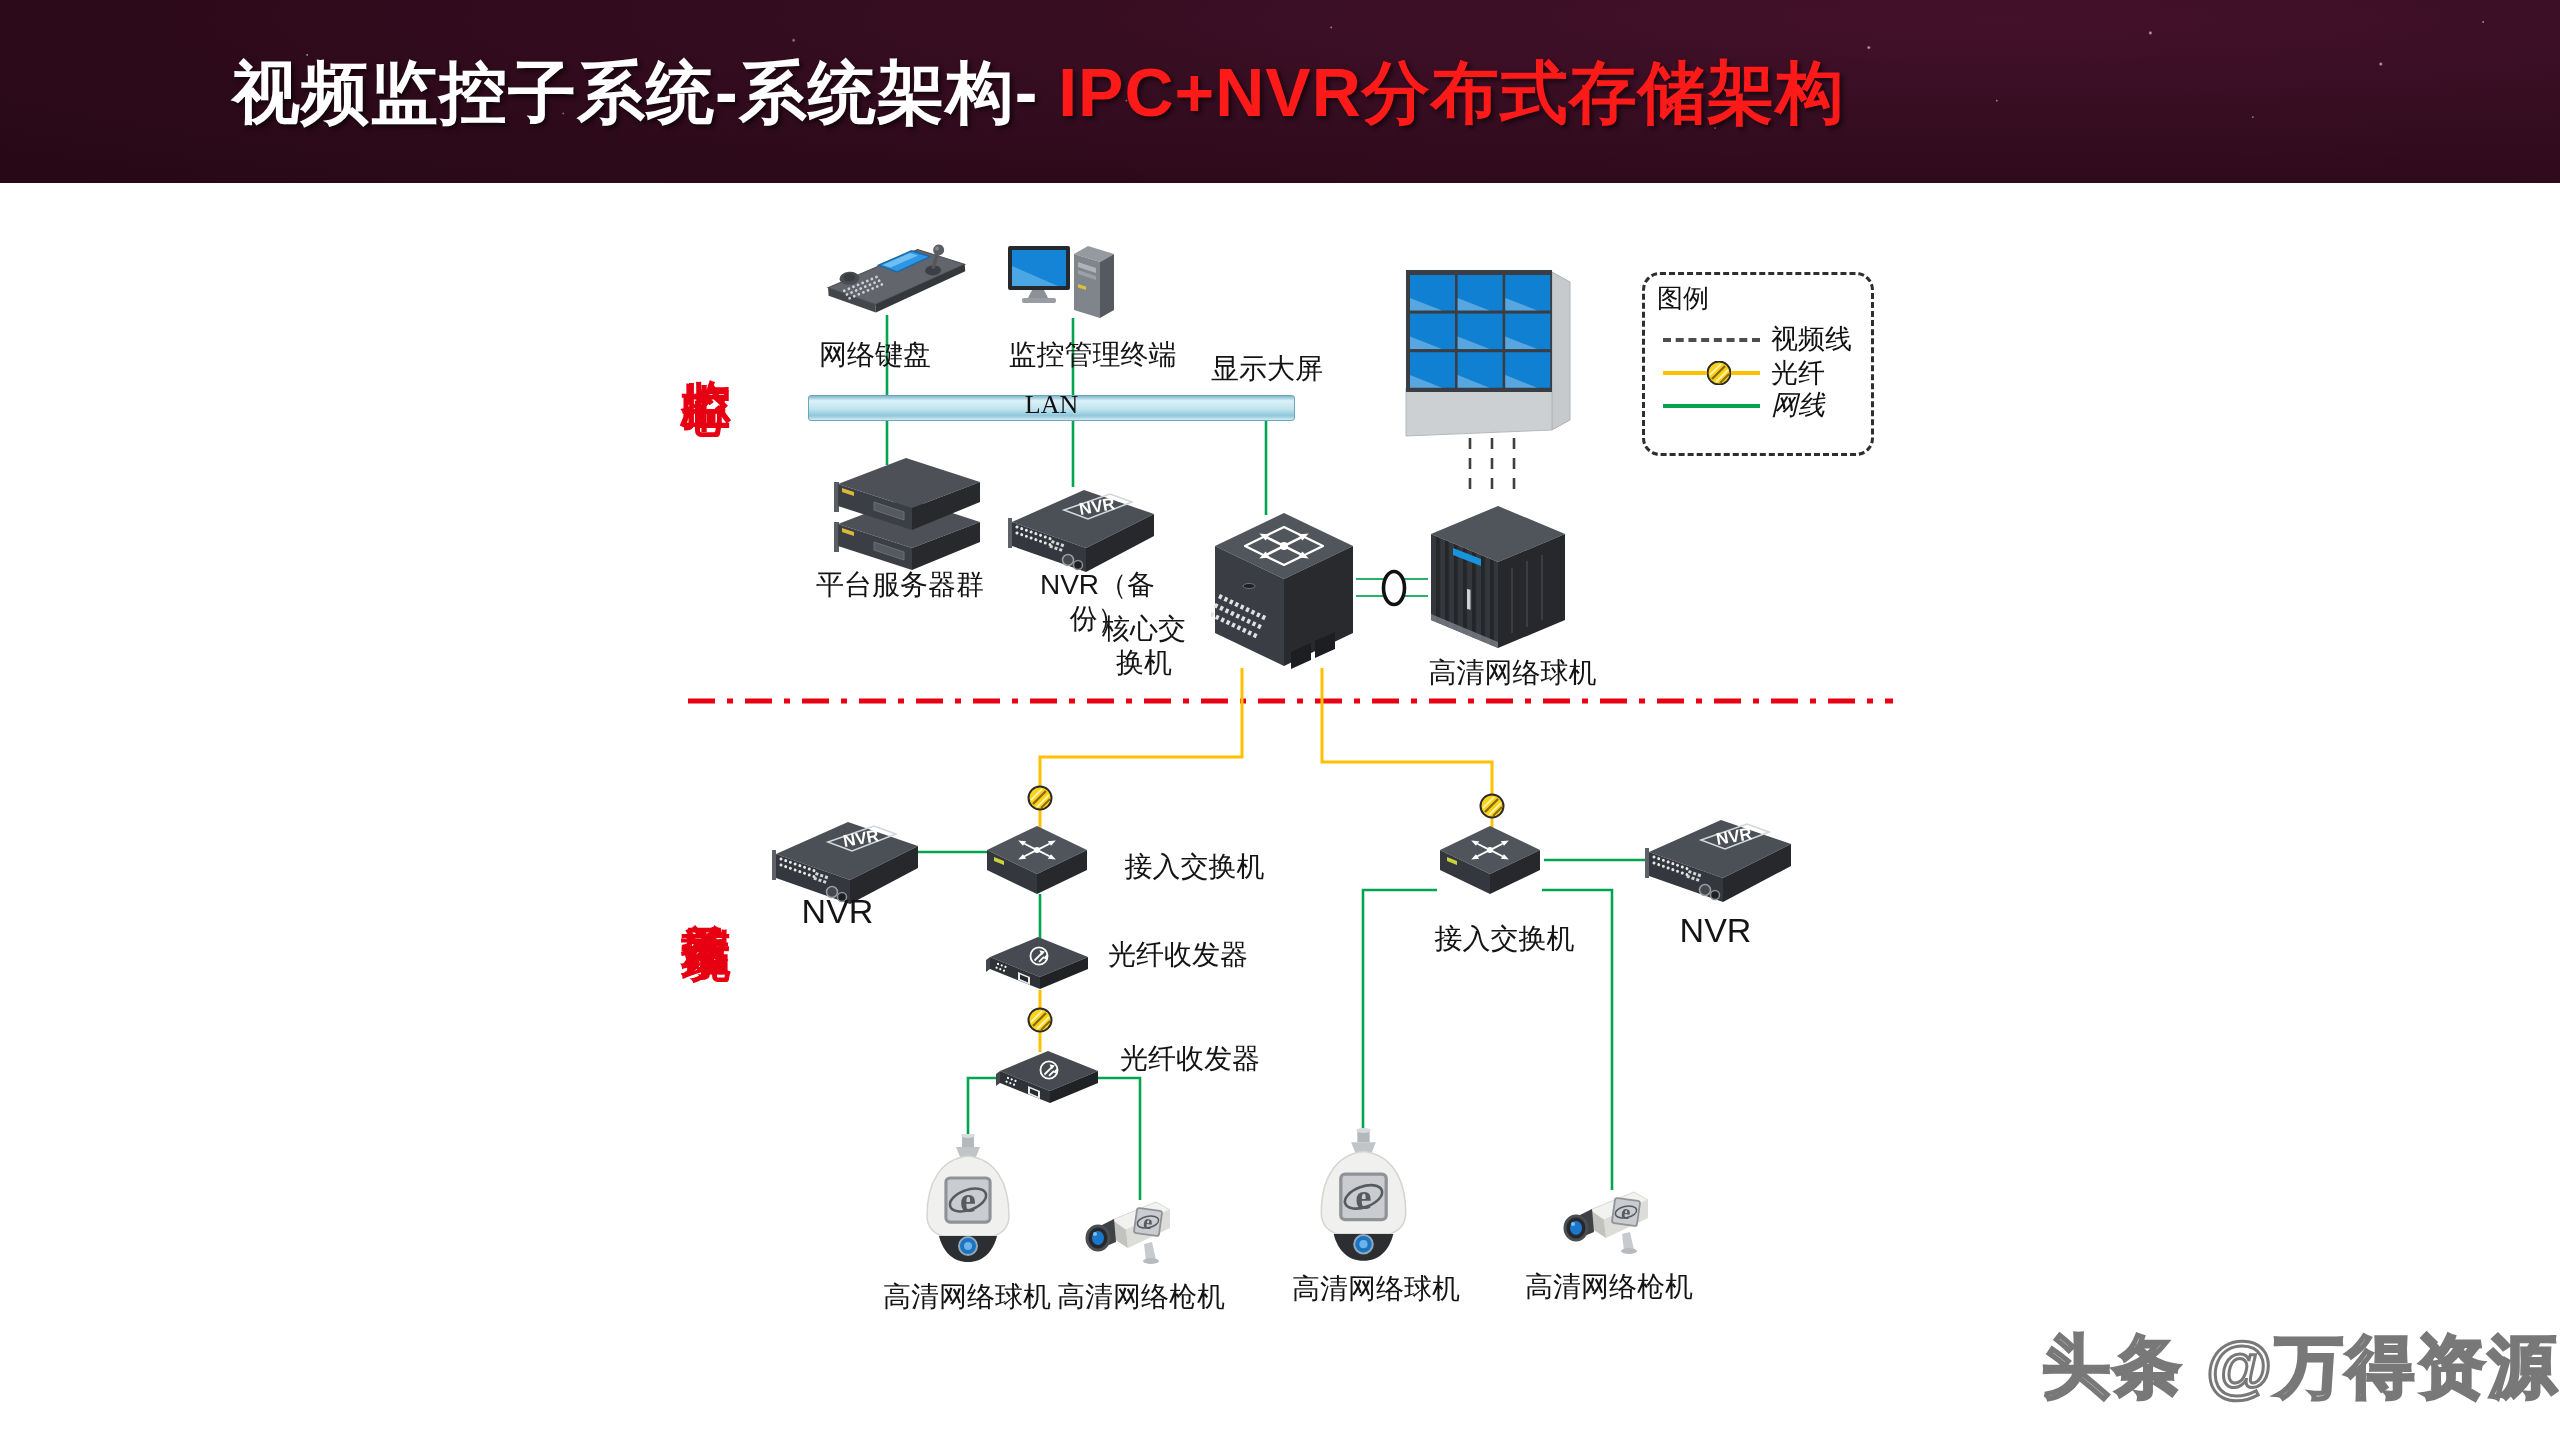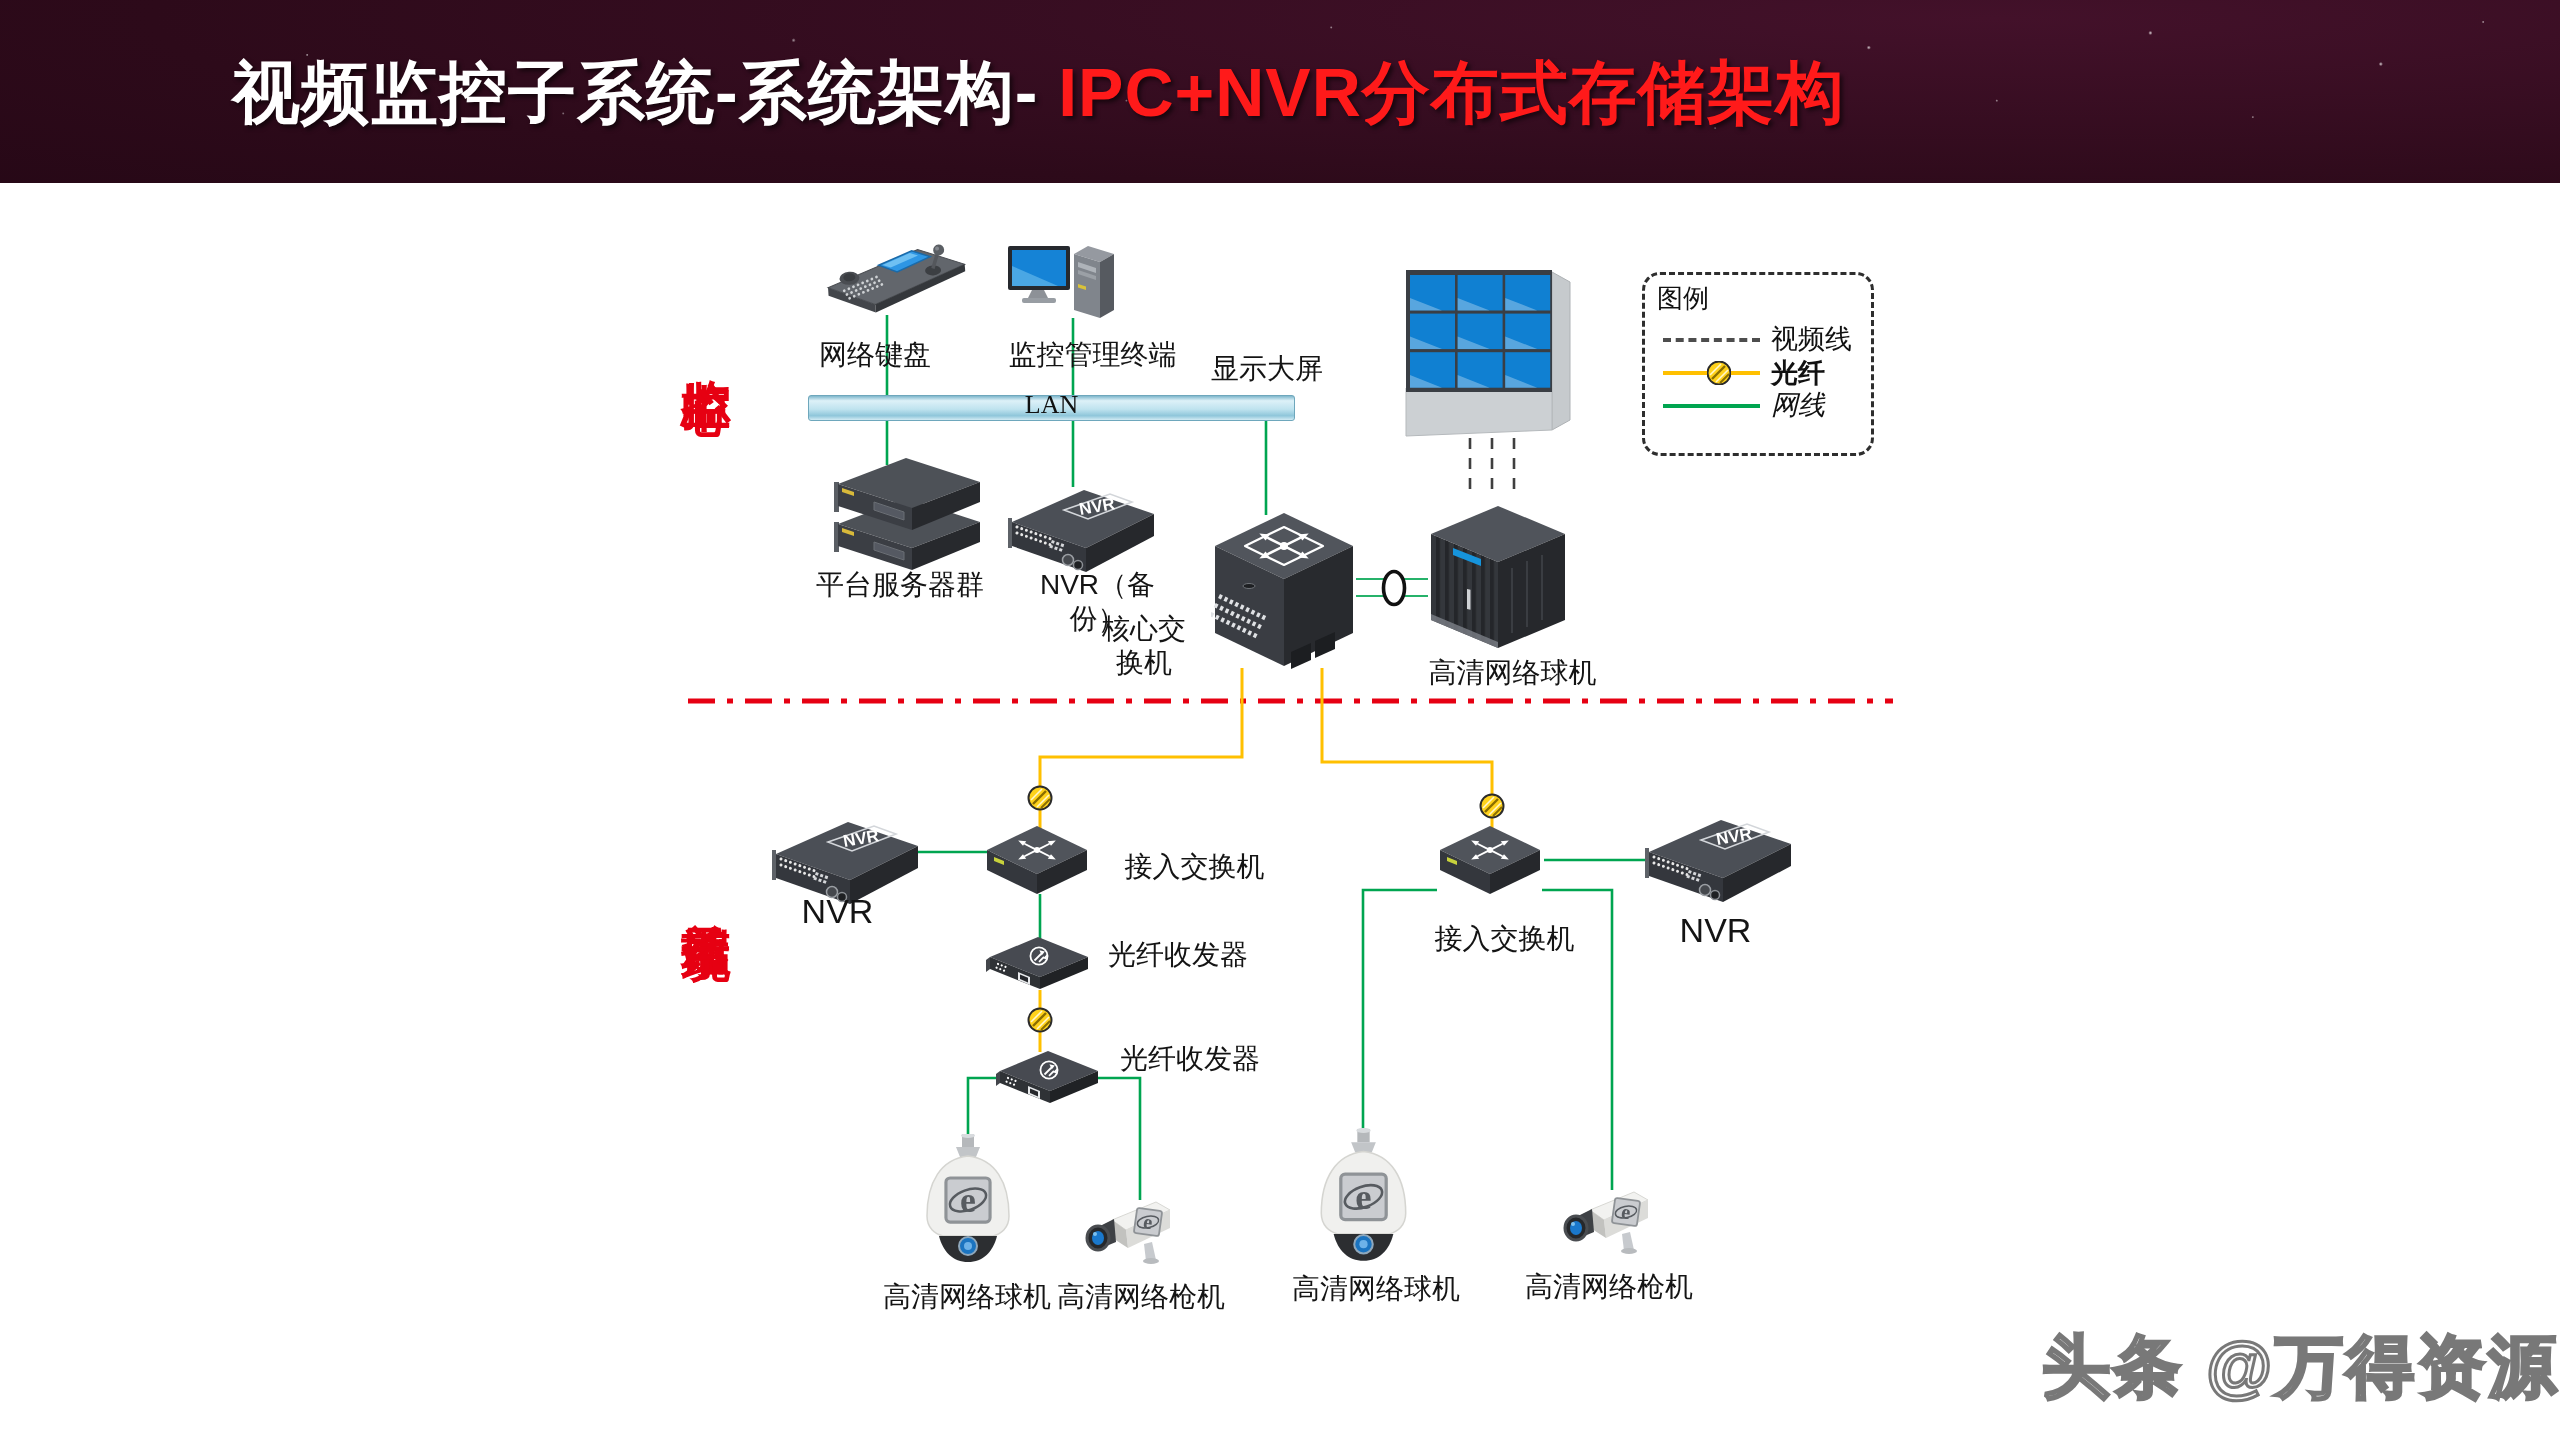--- a/index.html
+++ b/index.html
@@ -148,21 +148,21 @@
 
   <div id="legend" class="layer2">
     <div class="lg-title">图例</div>
     <div class="lg-dash" style="top:63px;"></div>
     <div class="lg-item-label" style="top:46px;">视频线</div>
     <div class="lg-fiber" style="top:96px;">
       <svg class="lg-coupler" viewBox="-12 -12 24 24">
           <use href="#coupler"></use>
         </svg>
     </div>
-    <div class="lg-item-label" style="top:80px;font-weight:bold;">光纤</div>
+    <div class="lg-item-label" style="top:80px;">光纤</div>
     <div class="lg-net" style="top:129px;"></div>
     <div class="lg-item-label" style="top:112px;font-style:italic;">网线</div>
   </div>
 
   <div class="dev layer2" style="left:822px;top:243px;width:150px;height:85px;">
     <svg viewBox="0 0 150 85">
       <g transform="rotate(-4 75 42)">
         <polygon points="6,40 98,8 144,26 52,60" fill="#62666c" stroke="#4b4e53"></polygon>
         <polygon points="6,40 52,60 52,68 6,48" fill="#43464b"></polygon>
         <polygon points="52,60 144,26 144,33 52,68" fill="#34373b"></polygon>

